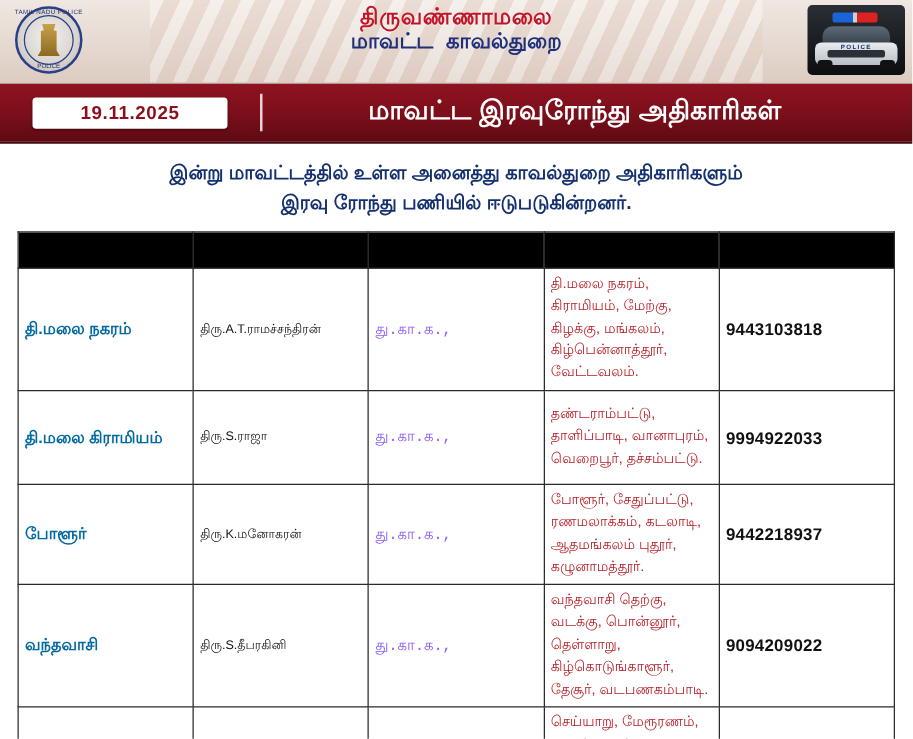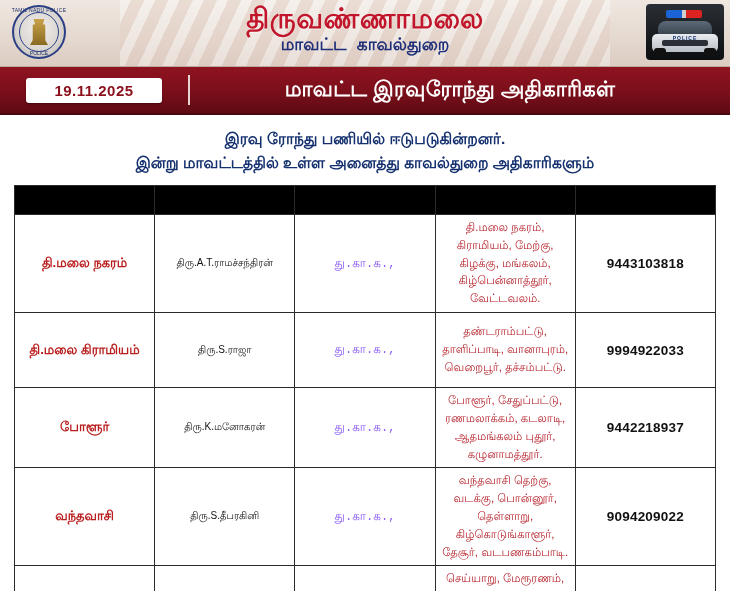--- a/index.html
+++ b/index.html
@@ -87,21 +87,21 @@
     text-align: center;
     font-size: 5px;
     color: #1d2f6b;
   }
   .banner-titles {
     position: absolute;
     left: 0; right: 0; top: 4px;
     text-align: center;
   }
   .banner-title-1 {
-    font-size: 28px;
+    font-size: 18px;
     font-weight: bold;
     color: #c0152a;
     letter-spacing: .5px;
     line-height: 1.08;
     text-shadow: 0 1px 0 rgba(255,255,255,.6);
   }
   .banner-title-2 {
     font-size: 17px;
     font-weight: bold;
     color: #1f2f7a;
@@ -176,21 +176,21 @@
     border-bottom: 2px solid #4a070f;
   }
   .date-chip {
     margin-left: 26px;
     min-width: 132px;
     text-align: center;
     background: #ffffff;
     color: #8b0f1c;
     font-weight: bold;
     font-size: 15px;
-    padding: 4px 2px;
+    padding: 4px 12px;
     border-radius: 3px;
     letter-spacing: .5px;
     box-shadow: 0 1px 2px rgba(0,0,0,.4);
   }
   .titlebar .divider {
     width: 2px;
     height: 30px;
     background: #e8d3d3;
     margin-left: 26px;
   }
@@ -221,39 +221,39 @@
   }
   table.roster {
     width: 702px;
     border-collapse: collapse;
     table-layout: fixed;
   }
   table.roster th,
   table.roster td {
     border: 1px solid #2b2b2b;
     vertical-align: middle;
-    text-align: center;
+    text-align: left;
   }
   table.roster thead th {
     background: #000000;
     color: #ffffff;
     height: 26px;
     font-size: 12px;
     font-weight: bold;
   }
   table.roster tbody td {
     height: 66px;
     padding: 4px 5px;
     background: #ffffff;
   }
   td.c-station {
     width: 108px;
     font-size: 13px;
     font-weight: bold;
-    color: #b91c1c;
+    color: #0369a1;
   }
   td.c-officer {
     width: 162px;
     font-size: 10px;
     color: #111;
   }
   td.c-rank {
     width: 82px;
     font-size: 12px;
     color: #8b5cf6;
@@ -305,22 +305,22 @@
     </div>
   </div>
 
   <div class="titlebar">
     <div class="date-chip">19.11.2025</div>
     <div class="divider"></div>
     <div class="title-text">மாவட்ட இரவுரோந்து அதிகாரிகள்</div>
   </div>
 
   <div class="notice">
+    <div>இன்று மாவட்டத்தில் உள்ள அனைத்து காவல்துறை அதிகாரிகளும்</div>
     <div>இரவு ரோந்து பணியில் ஈடுபடுகின்றனர்.</div>
-    <div>இன்று மாவட்டத்தில் உள்ள அனைத்து காவல்துறை அதிகாரிகளும்</div>
   </div>
 
   <div class="table-wrap">
     <table class="roster">
       <thead>
         <tr>
           <th></th>
           <th></th>
           <th></th>
           <th></th>

